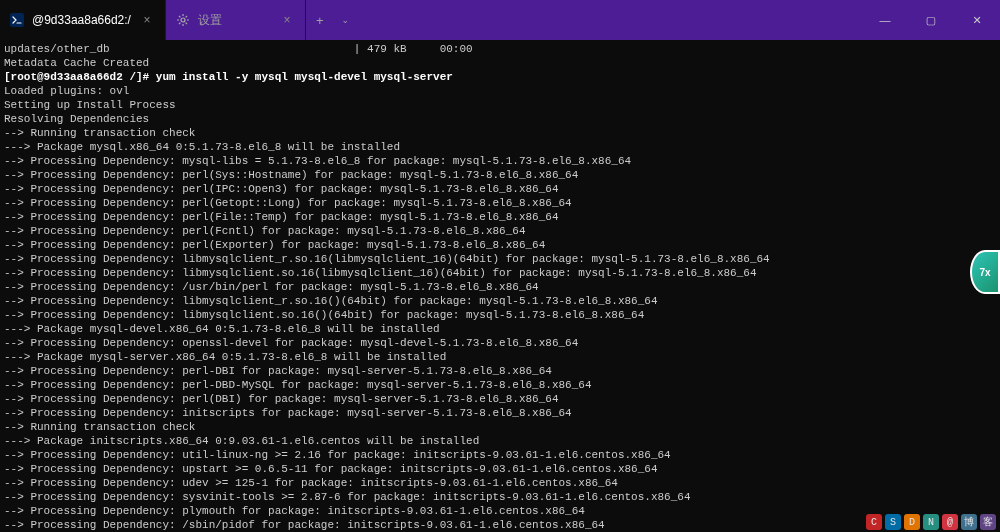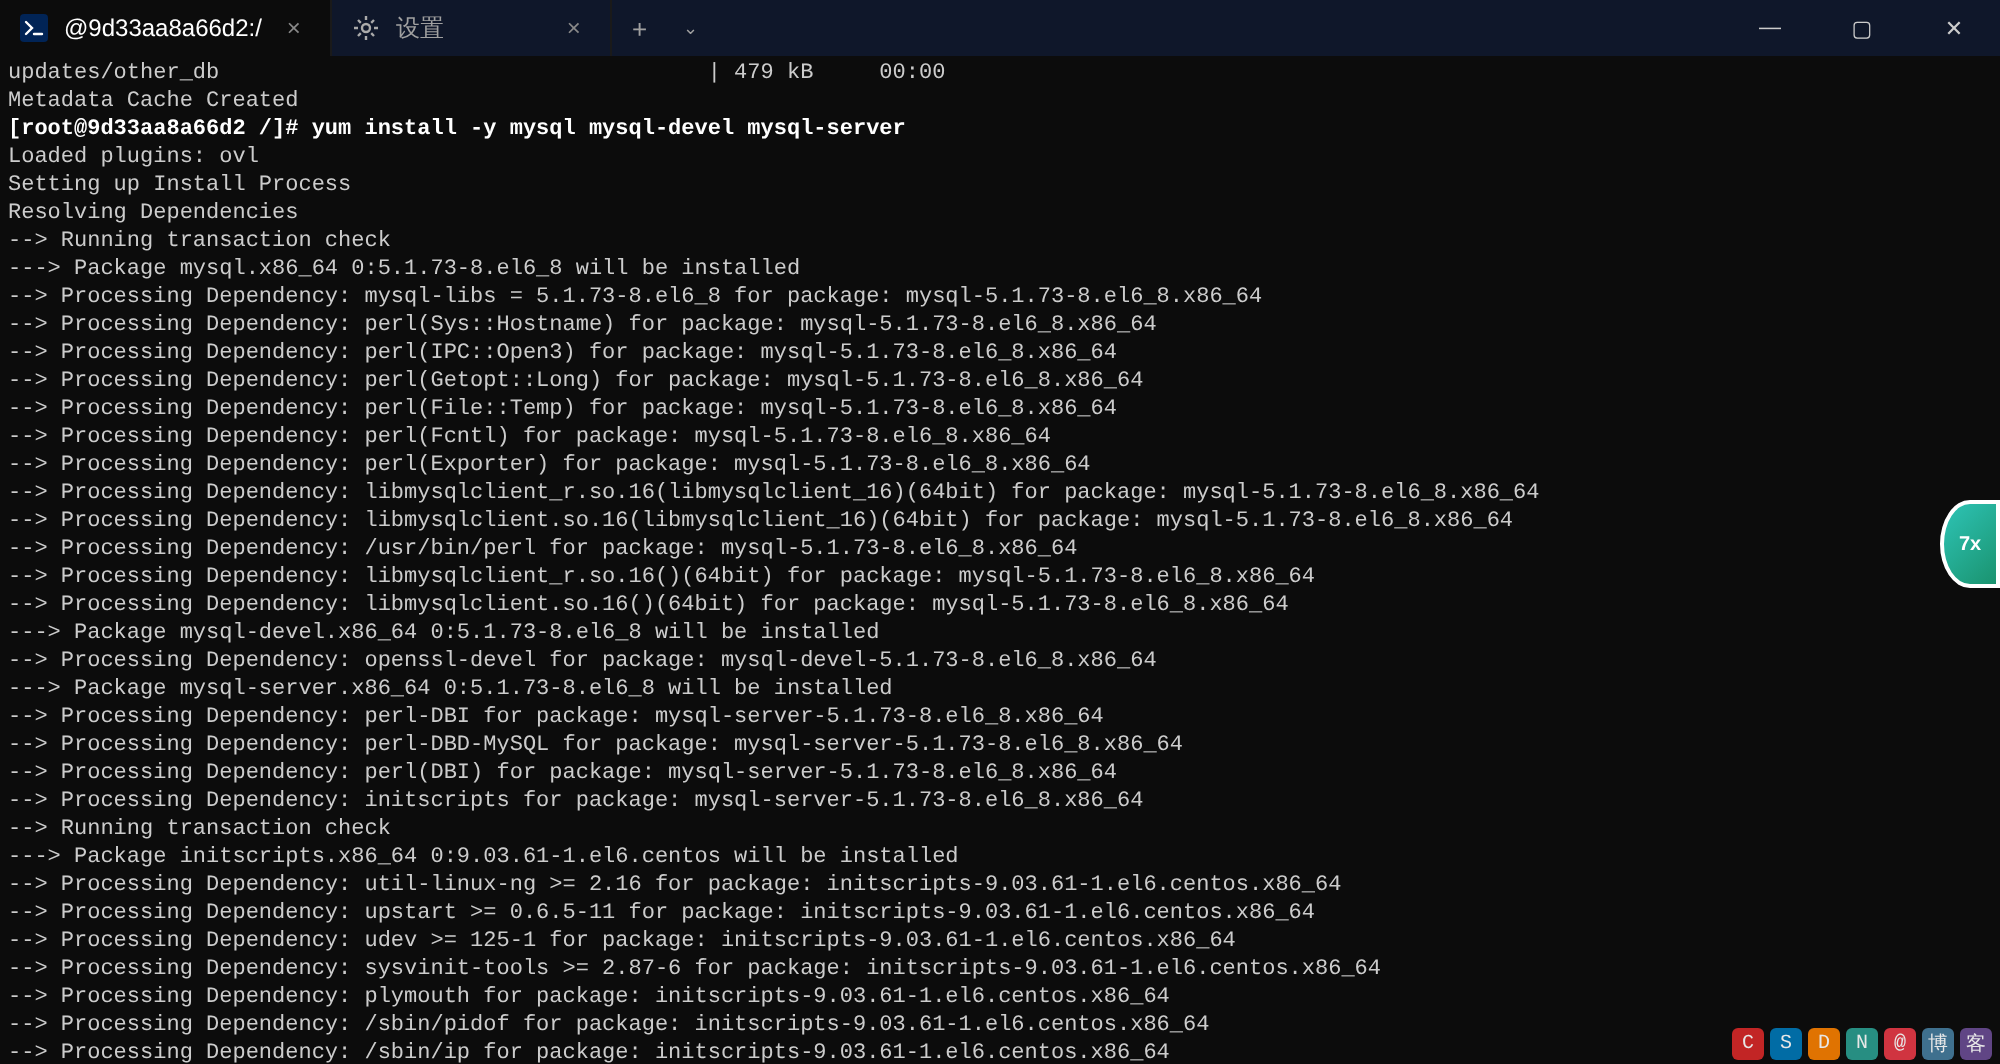--- a/index.html
+++ b/index.html
@@ -7,22 +7,22 @@
   width: 1000px;
   height: 532px;
   background: #0c0c0c;
   font-family: Consolas, 'Courier New', monospace;
   font-size: 11px;
   color: #cccccc;
   overflow: hidden;
   position: relative;
 }
 .titlebar {
-  height: 28px;
-  background: #0f172a;
+  height: 40px;
+  background: #4c1d95;
   display: flex;
   align-items: stretch;
   user-select: none;
   font-family: 'Segoe UI', sans-serif;
 }
 .tab {
   display: flex;
   align-items: center;
   padding: 0 10px 0 10px;
   font-size: 12px;

